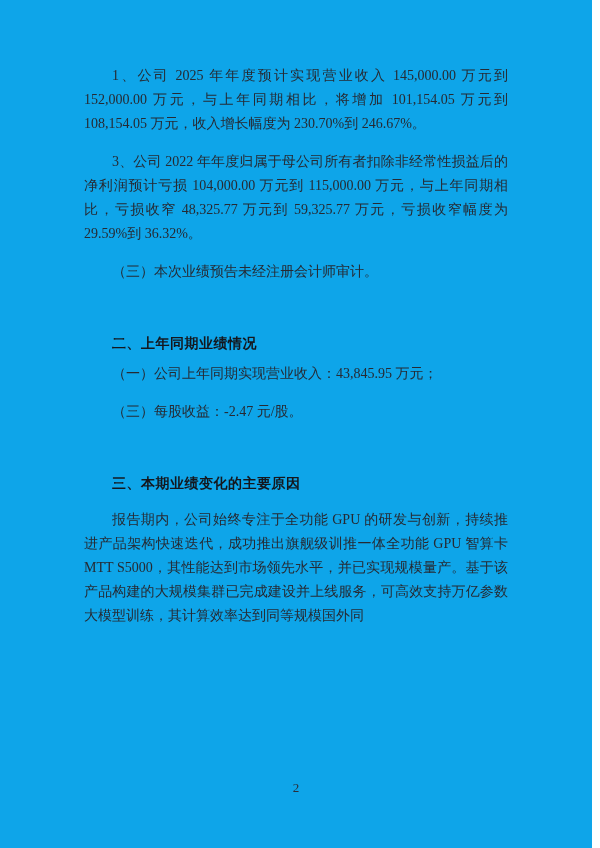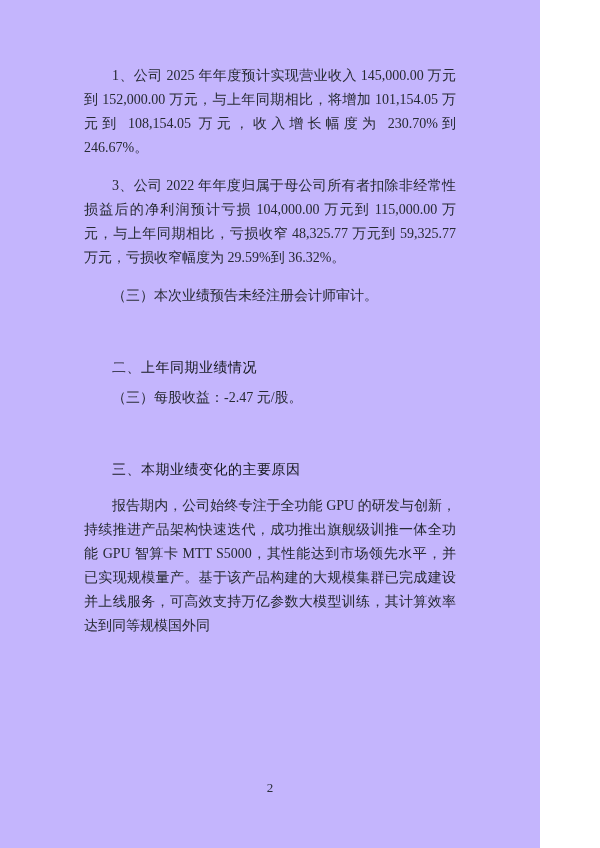--- a/index.html
+++ b/index.html
@@ -2,44 +2,44 @@
 <html><head>
 <meta charset="utf-8">
 <style>
   html, body {
     margin: 0;
     padding: 0;
     background: #ffffff;
   }
   .page {
     position: relative;
-    width: 540px;
+    width: 592px;
     height: 848px;
-    background: #c4b5fd;
+    background: #0ea5e9;
     overflow: hidden;
     font-family: "Liberation Serif", "DejaVu Serif", serif;
     color: #262a33;
   }
   .content {
     position: absolute;
     left: 84px;
     right: 84px;
     top: 64px;
     font-size: 14px;
     line-height: 24px;
     text-align: justify;
   }
   .para {
     margin: 0 0 14px 0;
     text-indent: 2em;
   }
   .heading {
     margin: 48px 0 6px 0;
     text-indent: 2em;
-    font-weight: normal;
+    font-weight: bold;
     color: #14171d;
     letter-spacing: 0.5px;
   }
   .heading-reason {
     margin-bottom: 12px;
   }
   .page-number {
     position: absolute;
     left: 0;
     right: 0;
@@ -57,20 +57,21 @@
 
     <p class="para">1、公司 2025 年年度预计实现营业收入 145,000.00 万元到 152,000.00 万元，与上年同期相比，将增加 101,154.05 万元到 108,154.05 万元，收入增长幅度为 230.70%到 246.67%。</p>
 
 
     <p class="para">3、公司 2022 年年度归属于母公司所有者扣除非经常性损益后的净利润预计亏损 104,000.00 万元到 115,000.00 万元，与上年同期相比，亏损收窄 48,325.77 万元到 59,325.77 万元，亏损收窄幅度为 29.59%到 36.32%。</p>
 
     <p class="para">（三）本次业绩预告未经注册会计师审计。</p>
 
     <p class="heading">二、上年同期业绩情况</p>
 
+    <p class="para">（一）公司上年同期实现营业收入：43,845.95 万元；</p>
 
 
     <p class="para">（三）每股收益：-2.47 元/股。</p>
 
     <p class="heading heading-reason">三、本期业绩变化的主要原因</p>
 
     <p class="para">报告期内，公司始终专注于全功能 GPU 的研发与创新，持续推进产品架构快速迭代，成功推出旗舰级训推一体全功能 GPU 智算卡 MTT S5000，其性能达到市场领先水平，并已实现规模量产。基于该产品构建的大规模集群已完成建设并上线服务，可高效支持万亿参数大模型训练，其计算效率达到同等规模国外同</p>
 
   </div>
 

